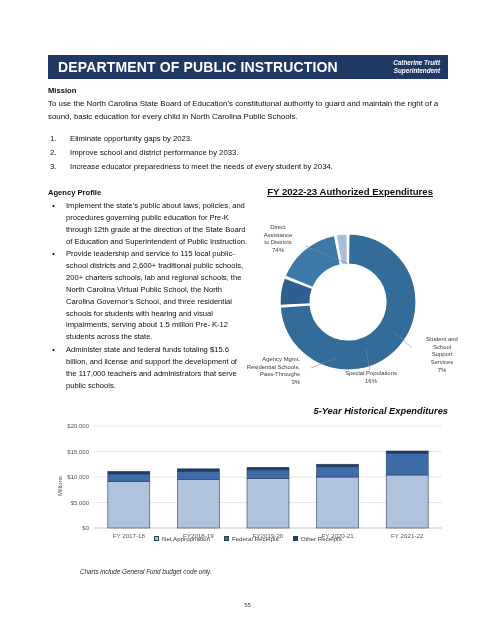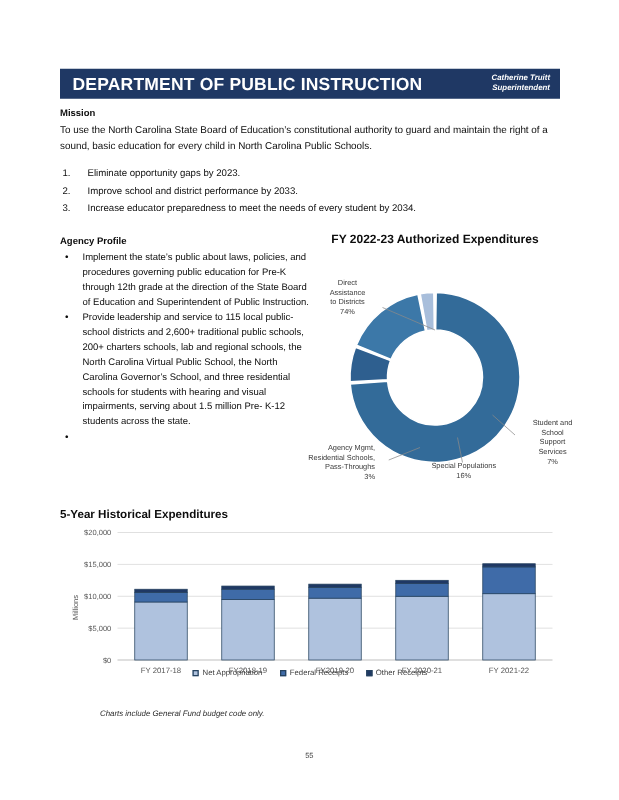--- a/index.html
+++ b/index.html
@@ -114,28 +114,29 @@
     left: 4px; top: -0.5px;
     font-size: 8px;
   }
   
   .col-right {
     position: absolute;
     left: 200px; top: -2px;
     width: 200px; height: 205px;
   }
   .donut-title {
-    text-align: center;
+    text-align: right;
     font-size: 9.6px;
     font-weight: bold;
     line-height: 1.3;
     color: #0d0d0d;
     width: 170px;
     margin: 0 auto;
     padding-top: 0px;
+    text-decoration: underline;
   }
   .donut-wrap {
     position: absolute;
     left: 0; top: 26px;
     width: 200px; height: 180px;
   }
   .donut-svg { position: absolute; left: 0; top: 0; }
   .dlabel {
     position: absolute;
     font-size: 5.9px;
@@ -148,26 +149,27 @@
   .dlabel.agency  { left: -43px; top: 144px; width: 95px; text-align: right;}
   .dlabel.special { left: 78px; top: 158px; width: 90px; }
   .dlabel.support { left: 166px; top: 124px; width: 56px; }
   
   .barchart {
     position: absolute;
     left: 48px; top: 404px;
     width: 400px; height: 150px;
   }
   .bc-title {
-    text-align: left;
+    text-align: right;
     font-size: 9.3px;
     font-weight: bold;
     color: #0d0d0d;
     margin: 0;
     padding-top: 2px;
+    font-style: italic;
   }
   .bc-plot { position: absolute; left:0; top:0; width: 400px; height: 150px;}
   .legend {
     position: absolute;
     left: 0; top: 131px;
     width: 400px;
     display: flex;
     justify-content: center;
     gap: 14px;
     font-size: 6.2px;
@@ -237,20 +239,21 @@
         <li>
           <span class="bullet">•</span>
           <span>Implement the state’s public about laws, policies, and procedures governing public education for Pre-K through 12th grade at the direction of the State Board of Education and Superintendent of Public Instruction.</span>
         </li>
         <li>
           <span class="bullet">•</span>
           <span>Provide leadership and service to 115 local public-school districts and 2,600+ traditional public schools, 200+ charters schools, lab and regional schools, the North Carolina Virtual Public School, the North Carolina Governor’s School, and three residential schools for students with hearing and visual impairments, serving about 1.5 million Pre- K-12 students across the state.</span>
         </li>
         <li>
           <span class="bullet">•</span>
+          <span>Administer state and federal funds totaling $15.6 billion, and license and support the development of the 117,000 teachers and administrators that serve public schools.</span>
         </li>
       </ul>
     </div>
 
     <div class="col-right">
       <div class="donut-title">FY 2022-23 Authorized Expenditures</div>
       <div class="donut-wrap">
         <svg class="donut-svg" width="200" height="180" viewBox="0 0 200 180">
           <g id="donut-slices">
               <path d="M100.94942826306189,22.006628367367313 A68,68 0 1 1 32.20041284856943,95.21689391262372 L62.11199541537703,92.91532306881913 A38,38 0 1 0 100.53056285288753,52.00370408764644 Z" fill="#336B99" stroke="#ffffff" stroke-width="1.2"></path>

